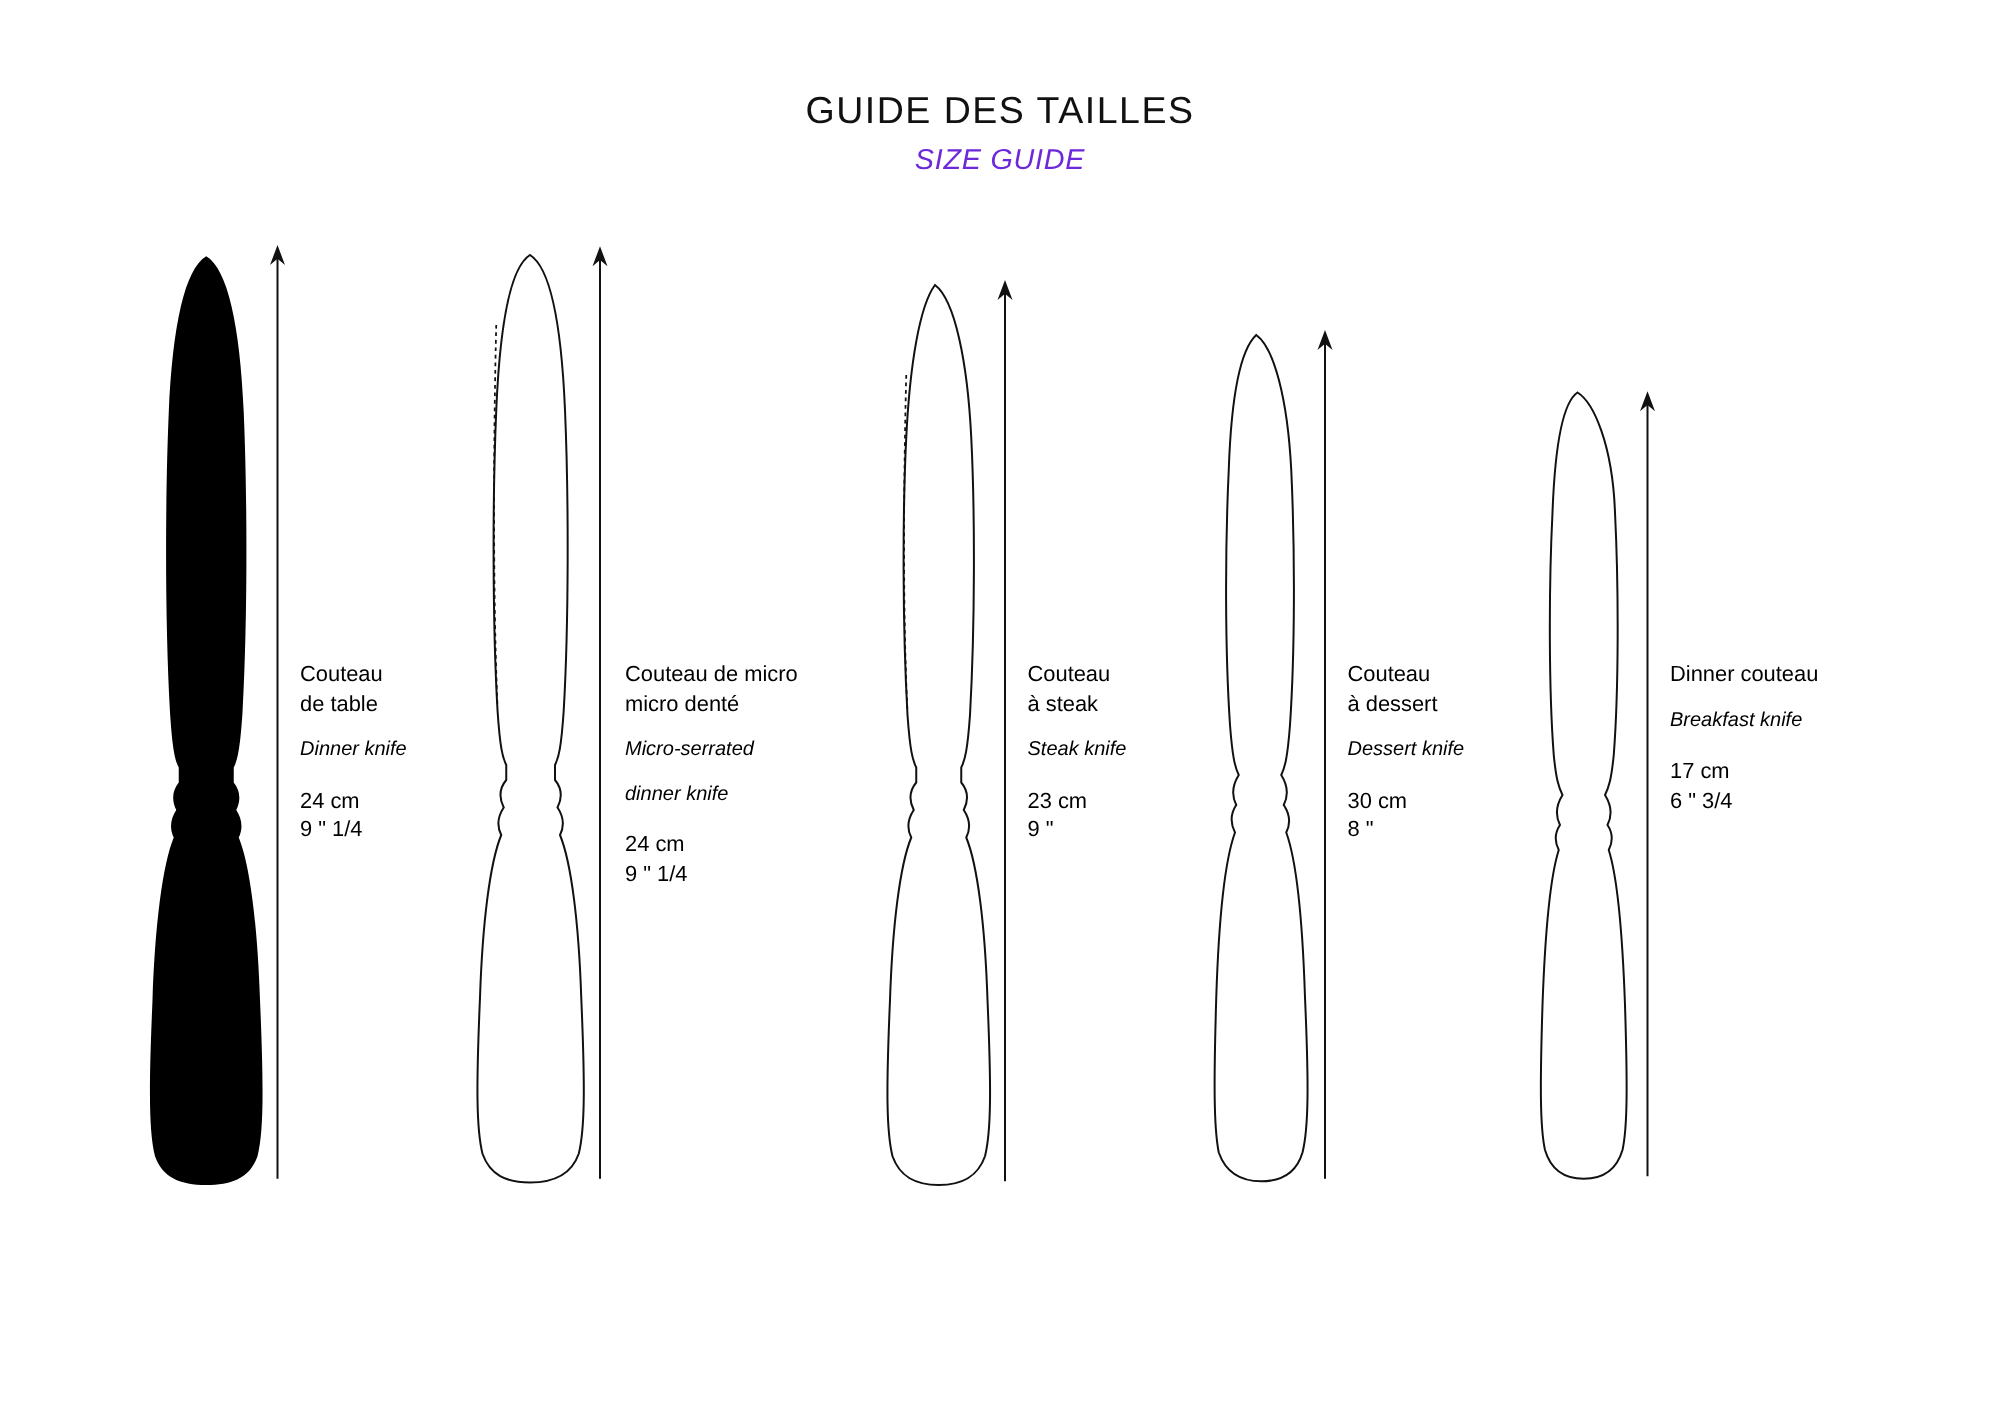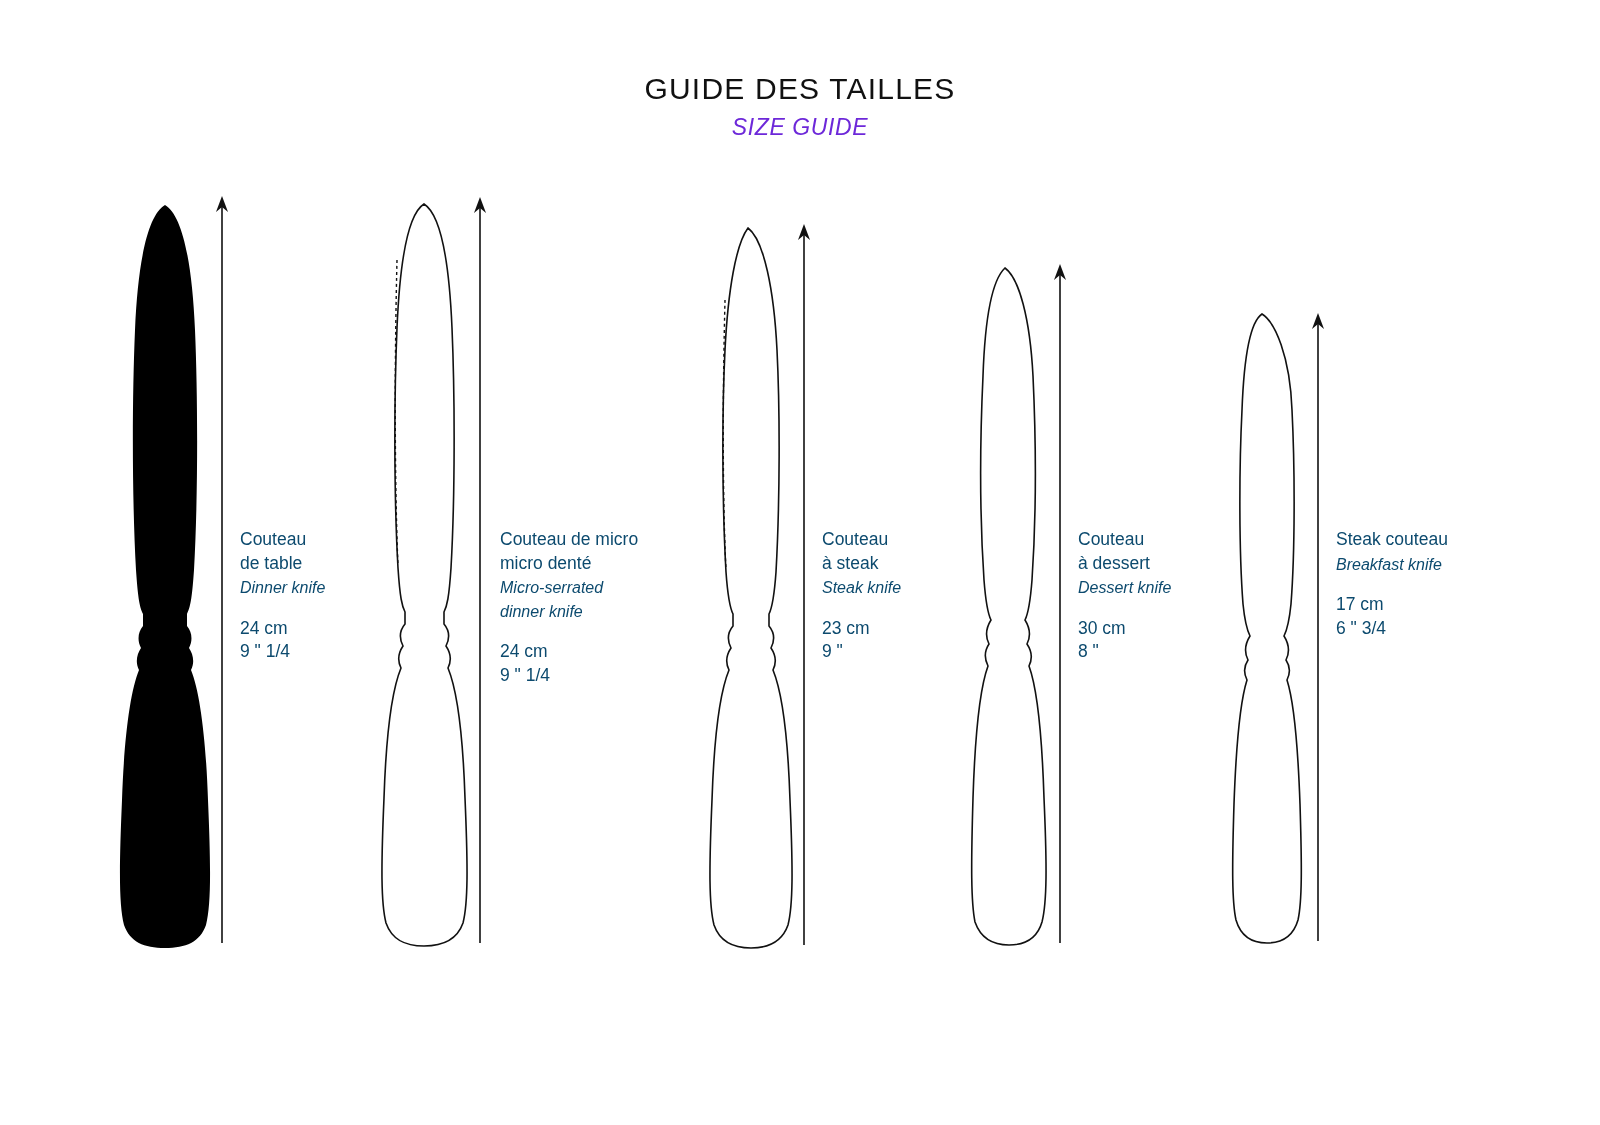--- a/index.html
+++ b/index.html
@@ -48,32 +48,32 @@
   .knife-group {
     position: absolute;
     top: 0;
     height: 1125px;
   }
 
   .caption {
     position: absolute;
     font-size: 17.5px;
     line-height: 1.35;
-    color: #0c4a6e;
+    color: #000000;
     white-space: nowrap;
   }
   .caption .fr {
     display: block;
     font-style: normal;
   }
   .caption .en {
     display: block;
     font-style: italic;
     font-size: 16px;
-    margin-top: 2px;
+    margin-top: 14px;
   }
   .caption .size {
     display: block;
     margin-top: 18px;
     font-size: 17.5px;
   }
   .caption .size span {
     display: block;
   }
 
@@ -269,21 +269,21 @@
         C 59 630, 61 624, 63 604
         C 67 552, 67 470, 64 410
         C 62 356, 47 322, 34 314
         Z"></path>
     </svg>
     <svg width="40" height="1125" viewBox="0 0 40 1125" style="position:absolute; left:70px; top:0;">
       <line x1="20" y1="322" x2="20" y2="941" stroke="#111" stroke-width="1.6"></line>
       <path d="M20 313 L14 329 L20 324 L26 329 Z" fill="#111"></path>
     </svg>
     <div class="caption" style="left:108px; top:528px;">
-      <span class="fr">Steak couteau</span>
+      <span class="fr">Dinner couteau</span>
       <span class="en">Breakfast knife</span>
       <span class="size">
         <span>17 cm</span>
         <span>6 " 3/4</span>
       </span>
     </div>
   </div>
 
 </div>
 

